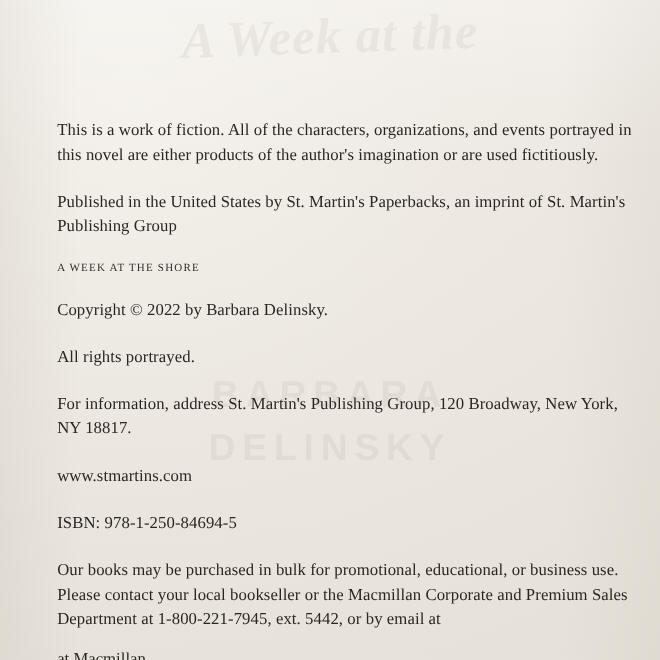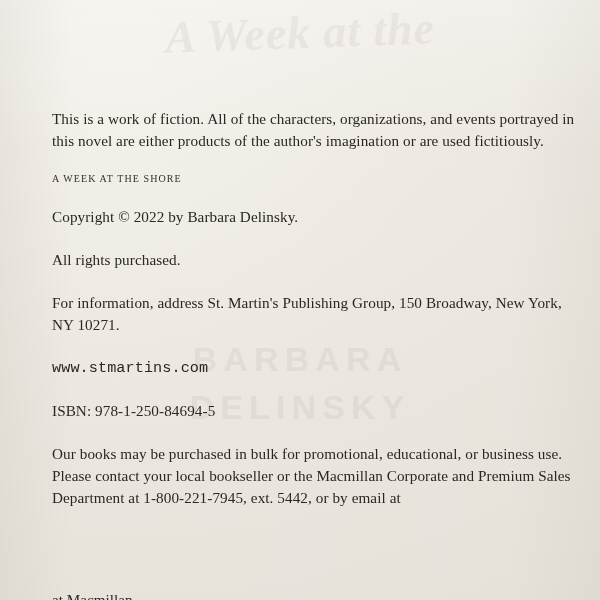--- a/index.html
+++ b/index.html
@@ -80,21 +80,20 @@
   }
   .smallcaps {
     font-size: 10px;
     letter-spacing: 0.11em;
     color: #33302b;
     margin: 0 0 22px 0;
     text-transform: uppercase;
   }
   .url {
     letter-spacing: 0.01em;
-    font-family: Liberation Mono, monospace;
   }
   .last {
     margin-bottom: 0;
   }
   .cut {
     position: absolute;
     left: 52px;
     top: 589px;
     width: 530px;
     font-size: 15.2px;
@@ -109,24 +108,25 @@
 <body>
 
 <div class="page">
 
   <div class="bleed bleed-script">A Week at the</div>
   <div class="bleed bleed-name1">BARBARA</div>
   <div class="bleed bleed-name2">DELINSKY</div>
 
   <div class="content">
     <p class="block">This is a work of fiction. All of the characters, organizations, and events portrayed in this novel are either products of the author's imagination or are used fictitiously.</p>
+    <p class="block">Published in the United States by St. Martin's Paperbacks, an imprint of St. Martin's Publishing Group</p>
     <p class="smallcaps">A WEEK AT THE SHORE</p>
     <p class="block">Copyright © 2022 by Barbara Delinsky.</p>
-    <p class="block">All rights purchased.</p>
-    <p class="block">For information, address St. Martin's Publishing Group, 150 Broadway, New York, NY 10271.</p>
+    <p class="block">All rights portrayed.</p>
+    <p class="block">For information, address St. Martin's Publishing Group, 120 Broadway, New York, NY 18817.</p>
     <p class="block url">www.stmartins.com</p>
     <p class="block">ISBN: 978-1-250-84694-5</p>
     <p class="block last">Our books may be purchased in bulk for promotional, educational, or business use. Please contact your local bookseller or the Macmillan Corporate and Premium Sales Department at 1-800-221-7945, ext. 5442, or by email at</p>
   </div>
 
   <div class="cut">at Macmillan</div>
 
 </div>
 
 </body></html>

